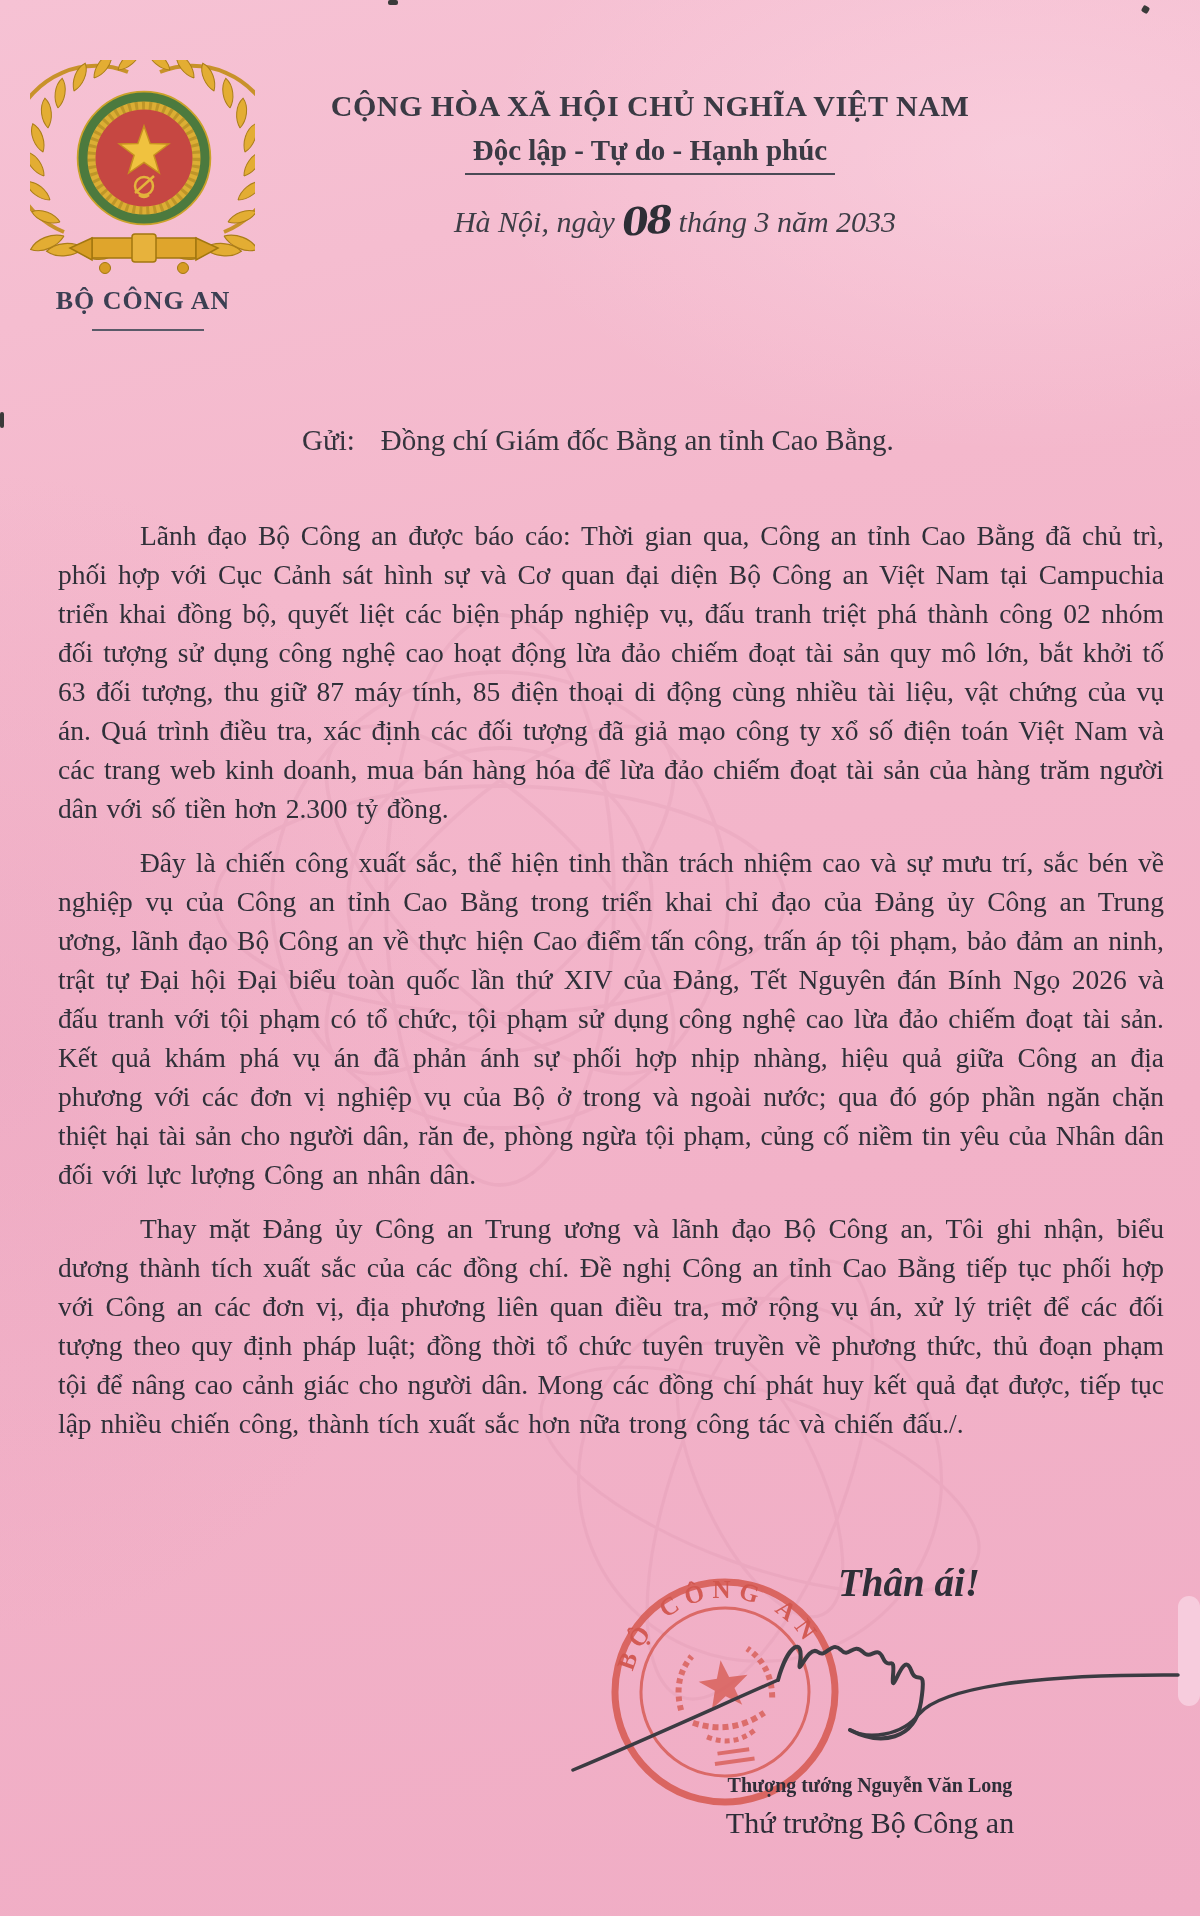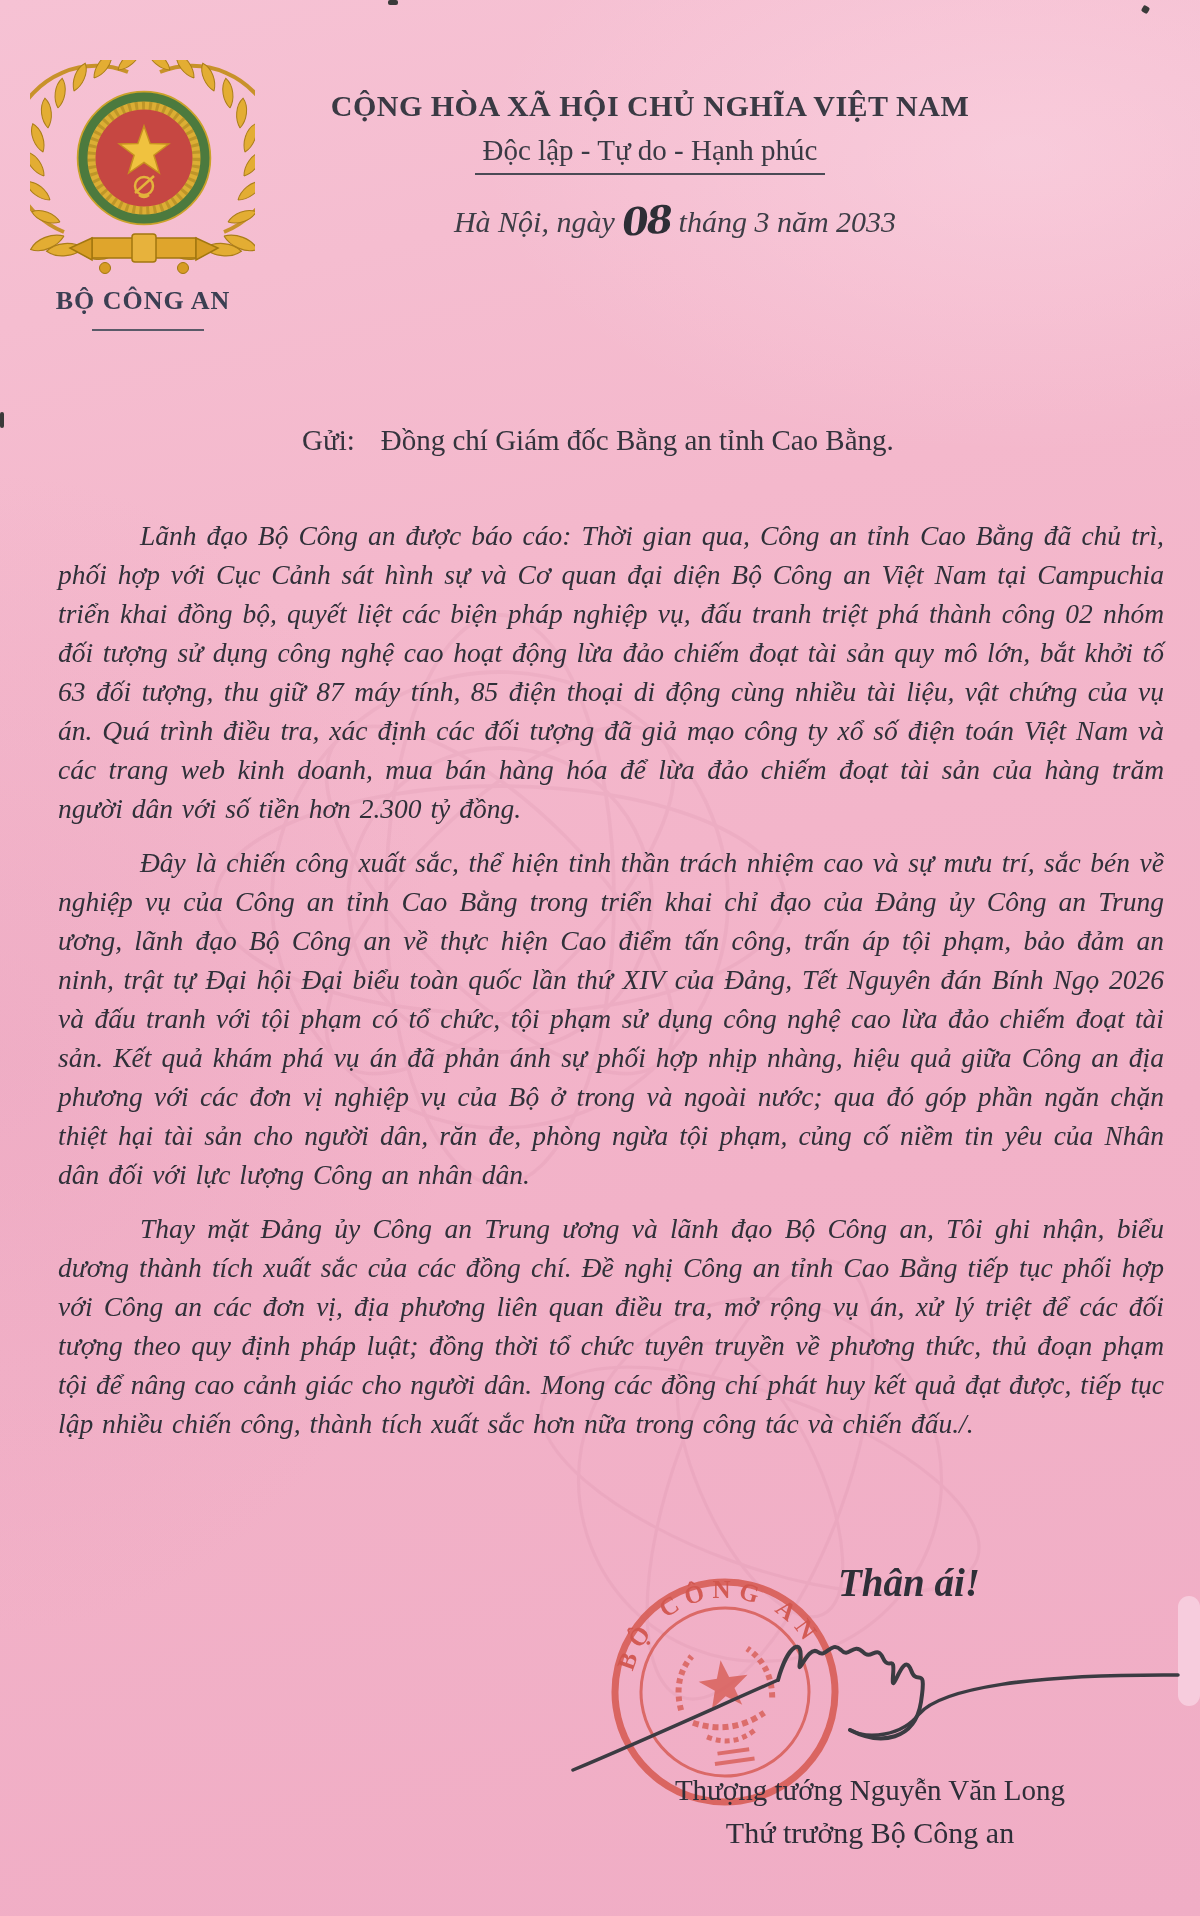--- a/index.html
+++ b/index.html
@@ -21,51 +21,51 @@
   
   .emblem{position:absolute;left:30px;top:60px;width:225px;height:215px;}
   .agency{
     position:absolute;left:28px;top:286px;width:230px;text-align:center;
     font-weight:bold;font-size:26px;letter-spacing:1px;color:#3b3f52;
   }
   .agency-underline{position:absolute;left:92px;top:329px;width:112px;height:0;border-top:2px solid #5a5a68;}
 
   .nat-block{position:absolute;left:310px;top:89px;width:680px;text-align:center;}
   .nat-title{font-weight:bold;font-size:30px;color:#3a3a44;letter-spacing:.5px;white-space:nowrap;}
-  .nat-motto{display:inline-block;margin-top:11px;font-weight:normal;font-size:29px;color:#3a3a44;
+  .nat-motto{display:inline-block;margin-top:11px;font-weight:bold;font-size:29px;color:#3a3a44;
     padding:0 8px 6px 8px;border-bottom:2px solid #4a4a55;white-space:nowrap;}
   .date-line{position:absolute;left:330px;top:196px;width:690px;text-align:center;
     font-style:italic;font-size:30px;color:#3d3d46;white-space:nowrap;}
   .date-day{
     font-style:italic;font-weight:bold;font-size:38px;
     font-family:"DejaVu Serif","Liberation Serif",serif;
     display:inline-block;transform:rotate(-4deg) translateY(2px);letter-spacing:-2px;color:#2e2e36;
   }
 
   .doc-title{position:absolute;left:110px;top:306px;width:1000px;text-align:center;
     font-weight:bold;font-size:37px;letter-spacing:2px;color:#2f2f3a;}
 
   .recipient{position:absolute;left:302px;top:424px;font-size:29px;color:#34343d;white-space:nowrap;}
   .recipient .lbl{margin-right:26px;margin-top:43px;}
 
   
-  .body-text{position:absolute;left:58px;top:516px;width:1106px;font-style:italic;}
+  .body-text{position:absolute;left:58px;top:516px;width:1106px;}
   .body-text p{
     margin:0 0 15px 0;
     font-size:27.5px;line-height:39px;text-align:justify;text-indent:82px;
     color:#303039;word-spacing:2px;
   }
 
   
   .salute{position:absolute;left:760px;top:1560px;width:220px;text-align:right;
     font-weight:bold;font-style:italic;font-size:39px;color:#2f2f38;}
   .seal{position:absolute;left:605px;top:1572px;width:240px;height:240px;transform:rotate(-8deg);opacity:.92;}
   .signature{position:absolute;left:550px;top:1618px;width:650px;height:165px;}
   .sign-block{position:absolute;left:560px;top:1774px;width:620px;text-align:center;color:#2e2e38;}
-  .sign-name{font-weight:normal;font-size:29px;white-space:nowrap;}
+  .sign-name{font-weight:bold;font-size:20px;white-space:nowrap;}
   .sign-title{font-weight:normal;font-size:30px;margin-top:9px;white-space:nowrap;}
 </style>
 </head>
 <body>
 
 <div class="page">
 
   <svg class="wm" style="left:120px;top:520px;" width="760" height="760" viewBox="0 0 200 200">
     <g fill="none" stroke="#8a2f55" stroke-width="1">
       <circle cx="100" cy="100" r="60"></circle>

